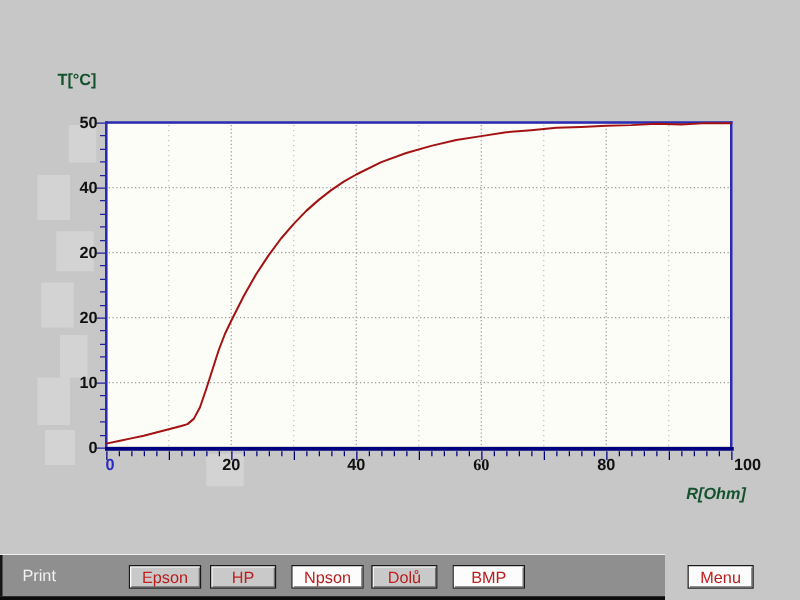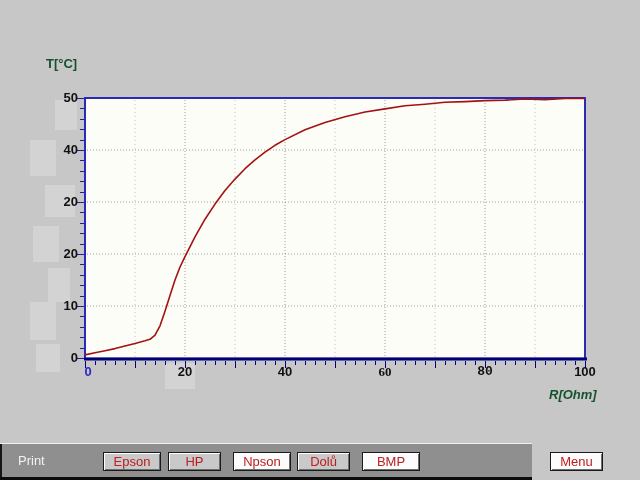--- a/index.html
+++ b/index.html
@@ -187,22 +187,22 @@
   <div id="tick-layer">
       <div class="tick-label y" style="left:40px;width:38px;top:350px;">0</div>
       <div class="tick-label y" style="left:40px;width:38px;top:298px;">10</div>
       <div class="tick-label y" style="left:40px;width:38px;top:246px;">20</div>
       <div class="tick-label y" style="left:40px;width:38px;top:194px;">20</div>
       <div class="tick-label y" style="left:40px;width:38px;top:142px;">40</div>
       <div class="tick-label y" style="left:40px;width:38px;top:90px;">50</div>
       <div class="tick-label x" style="left:163px;width:44px;top:364px;">20</div>
       <div class="tick-label x" style="left:263px;width:44px;top:364px;">40</div>
       <div class="tick-label x" style="left:363px;width:44px;top:364px;font-family:Liberation Serif, serif;">60</div>
-      <div class="tick-label x" style="left:463px;width:44px;top:364px;font-family:Liberation Mono, monospace;">80</div>
-      <div class="tick-label x" style="left:563px;width:44px;top:364px;">100</div>
+      <div class="tick-label x" style="left:463px;width:44px;top:364px;">80</div>
+      <div class="tick-label x" style="left:576px;width:44px;top:364px;">100</div>
       <div class="tick-label x origin" style="left:82px;width:12px;top:364px;">0</div>
     </div>
 
   <div class="footer">
     <span class="print-label">Print</span>
     <div id="button-row">
         <div class="button gray" style="left: 103px; width: 58px;">
           <span class="hotkey">E</span>
           <span class="rest">pson</span>
         </div>

